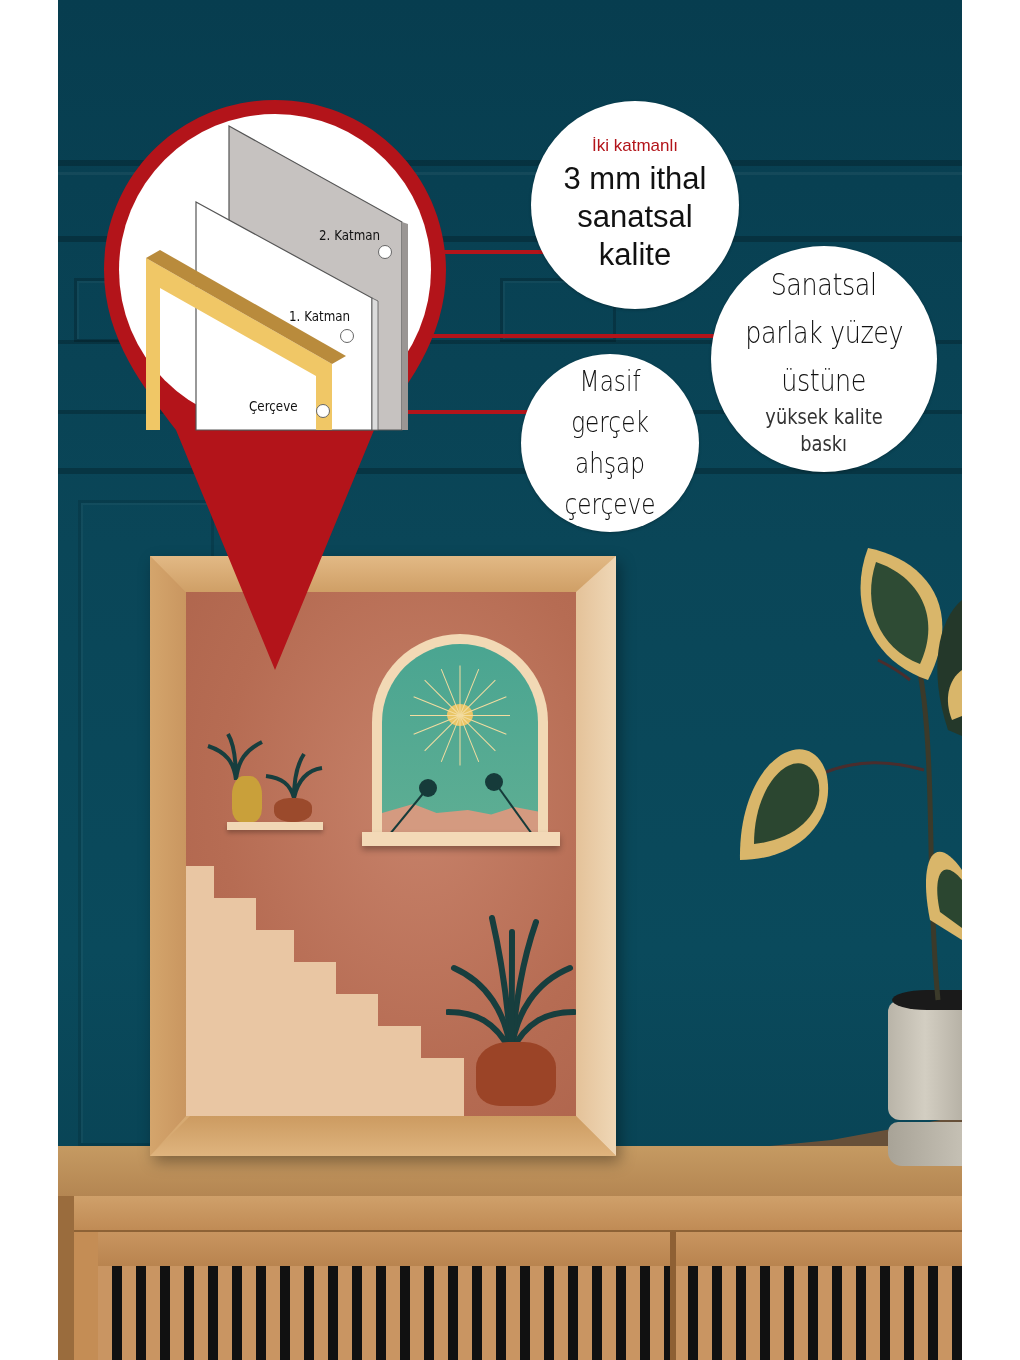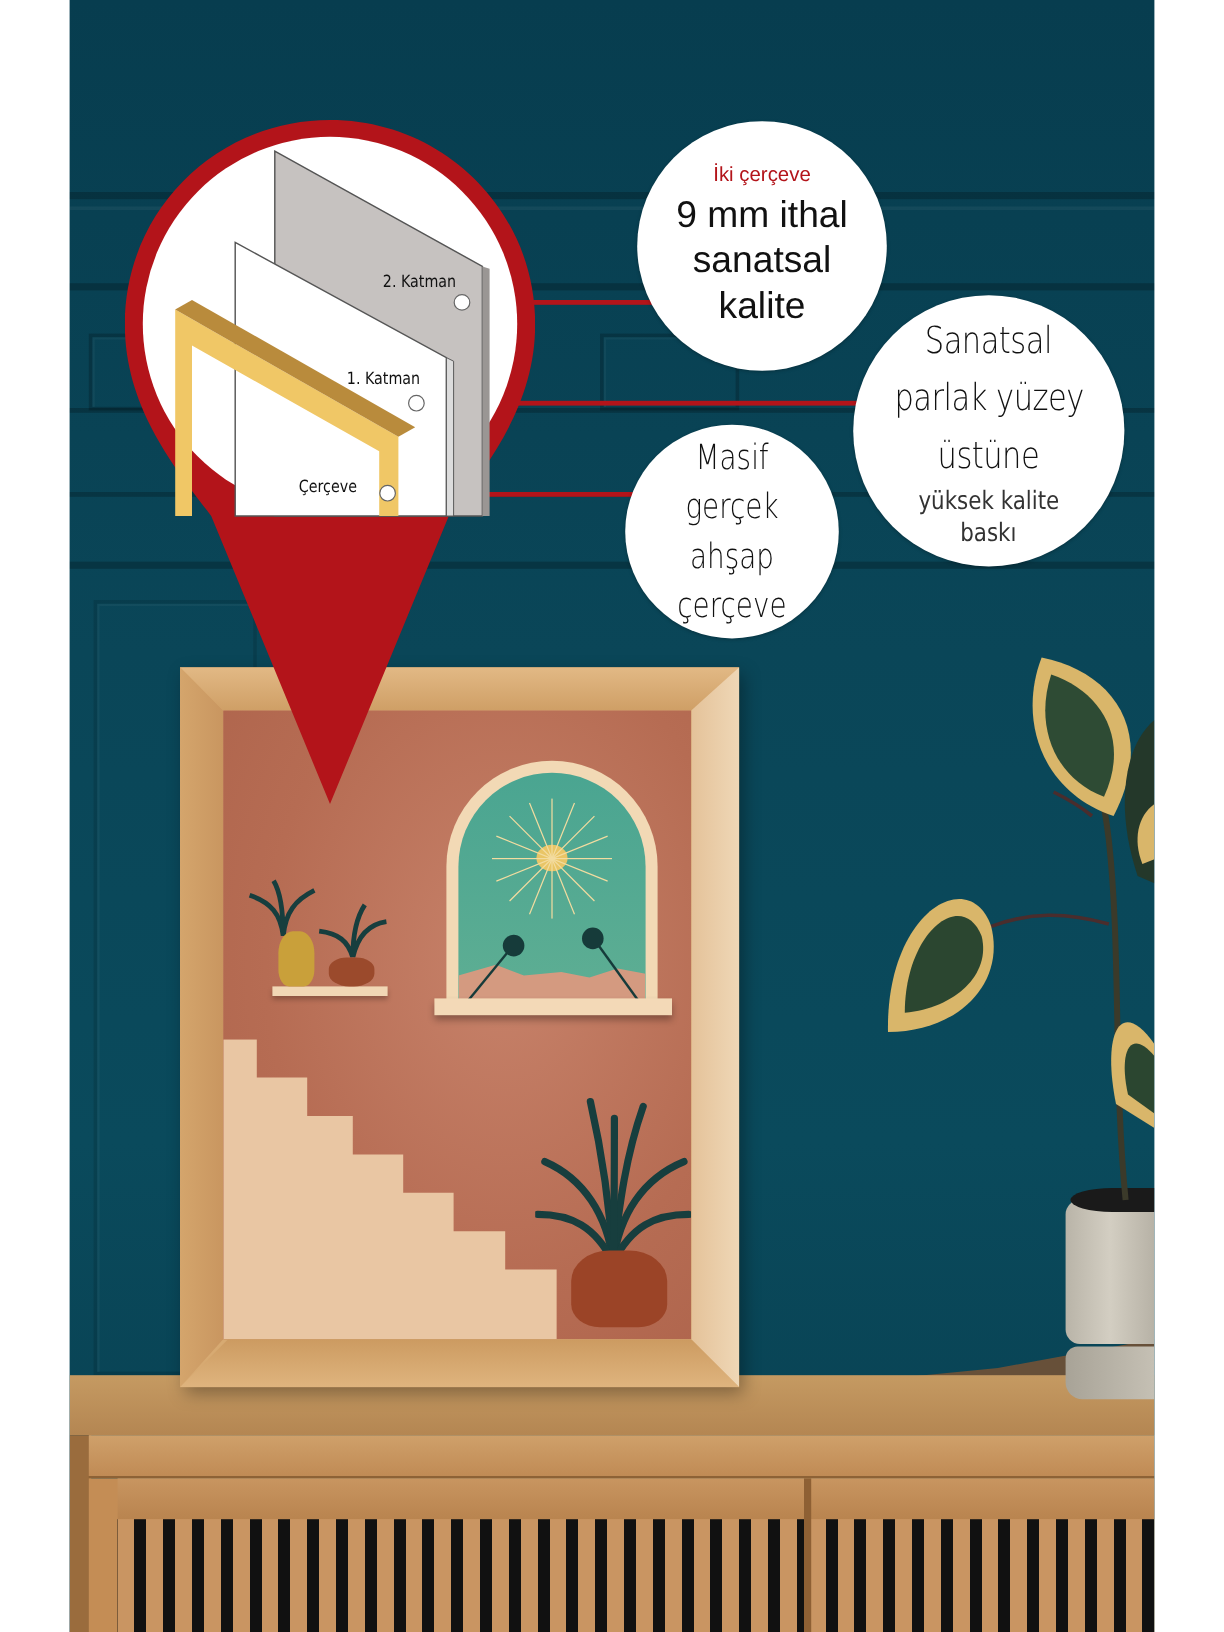--- a/index.html
+++ b/index.html
@@ -188,22 +188,22 @@
 </svg>
 
 <div class="layer-label" style="left:319px;top:227px">2. Katman</div>
 <div class="dot" style="left:378px;top:245px"></div>
 <div class="layer-label" style="left:289px;top:308px">1. Katman</div>
 <div class="dot" style="left:340px;top:329px"></div>
 <div class="layer-label" style="left:249px;top:398px">Çerçeve</div>
 <div class="dot" style="left:316px;top:404px"></div>
 
 <div class="bubble b1">
-  <div class="small">İki çerçeve</div>
-  <div class="big">9 mm ithal</div>
+  <div class="small">İki katmanlı</div>
+  <div class="big">3 mm ithal</div>
   <div class="big">sanatsal</div>
   <div class="big">kalite</div>
 </div>
 
 <div class="bubble b2">
   <div class="big">Sanatsal</div>
   <div class="big">parlak yüzey</div>
   <div class="big">üstüne</div>
   <div class="small">yüksek kalite</div>
   <div class="small">baskı</div>

